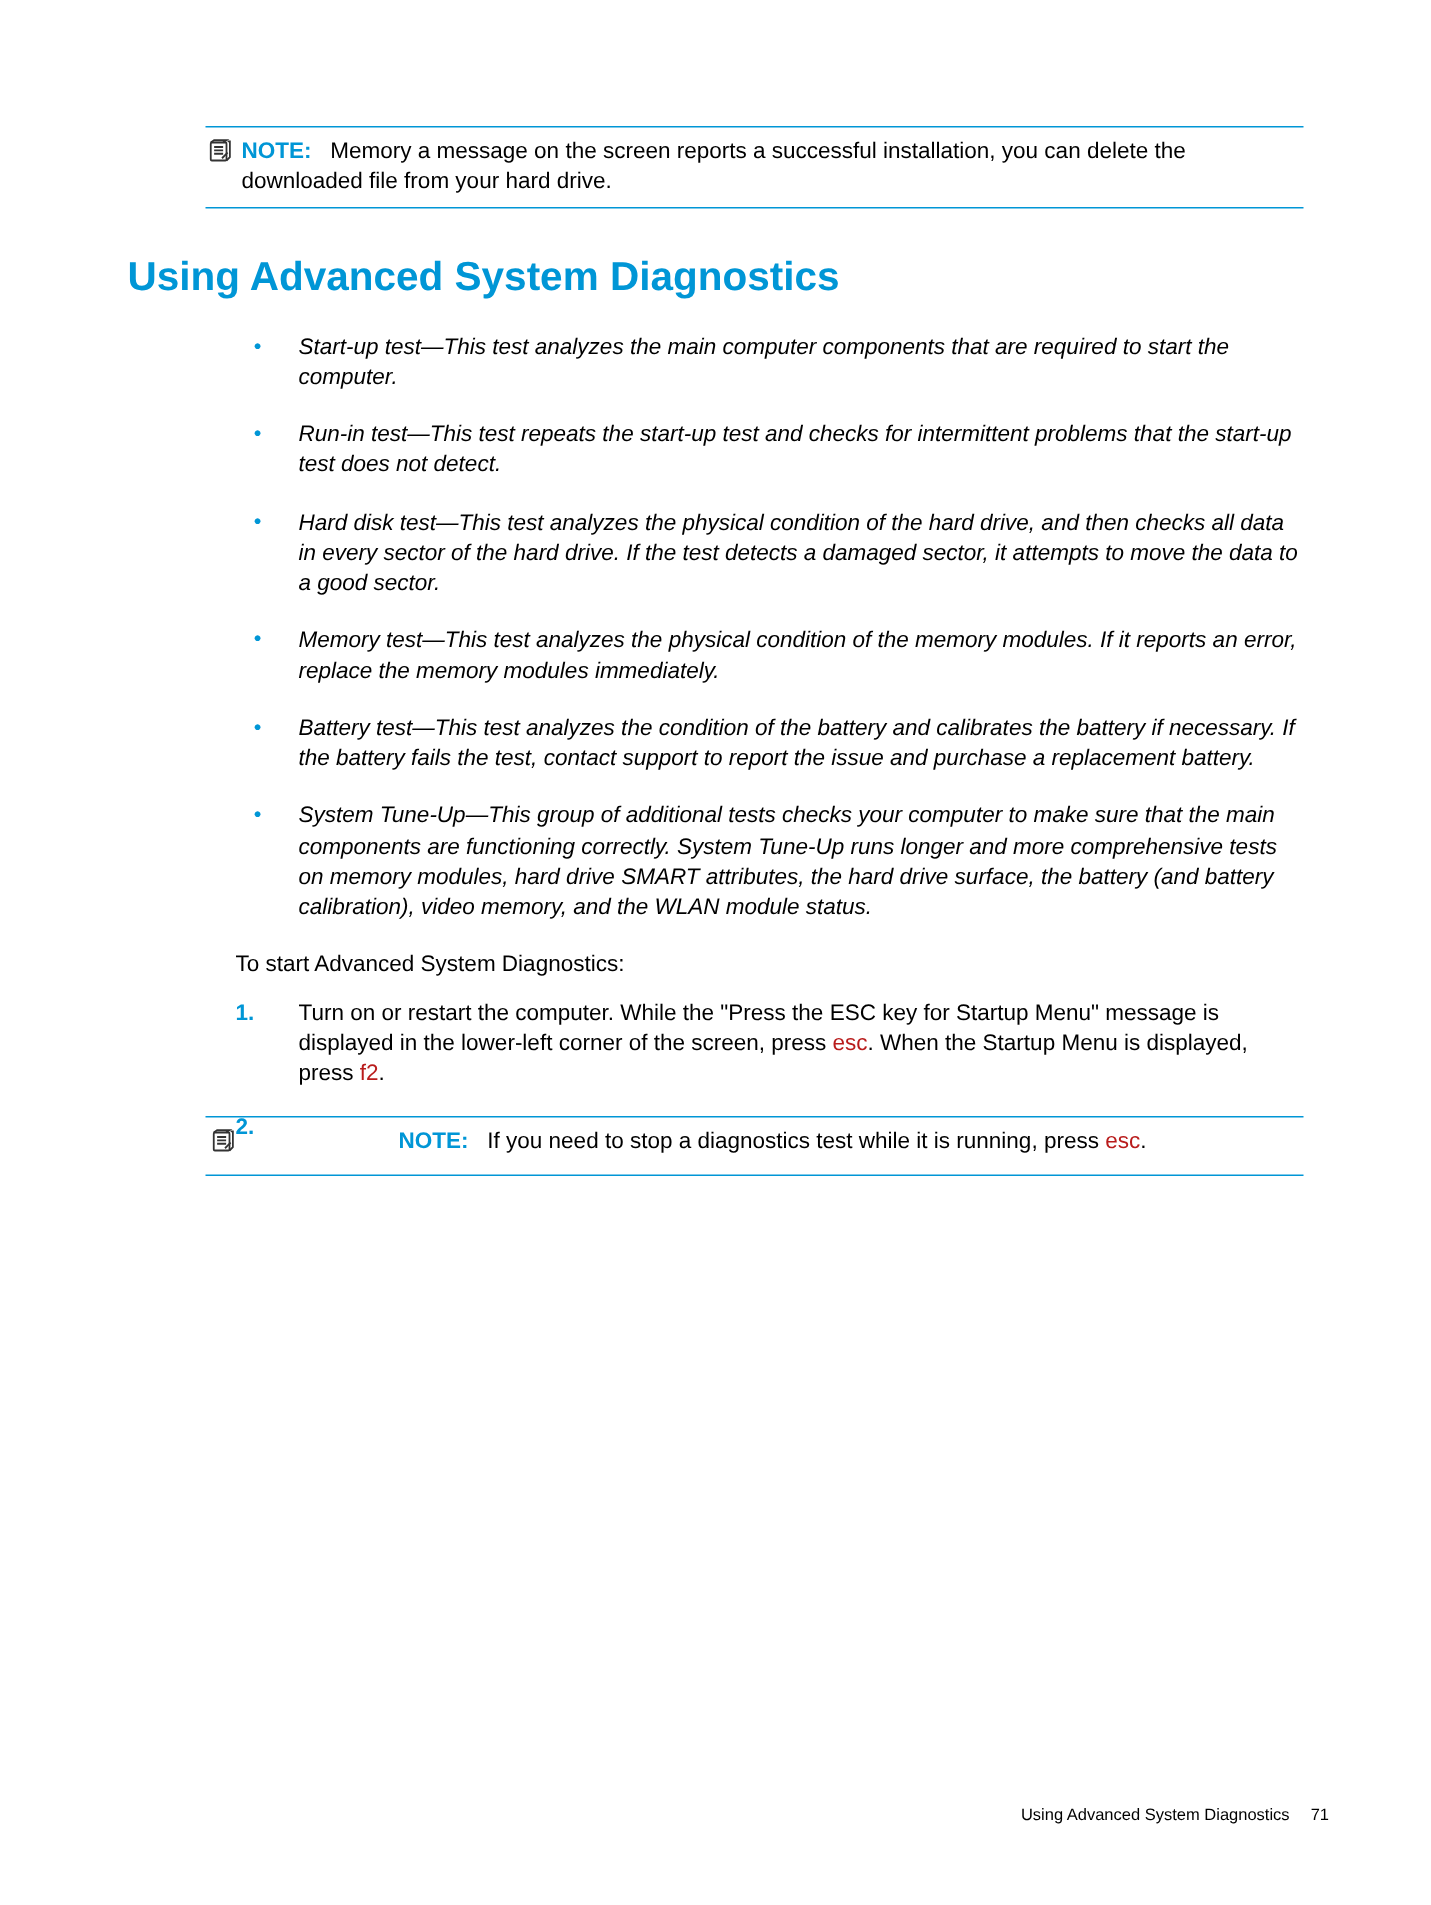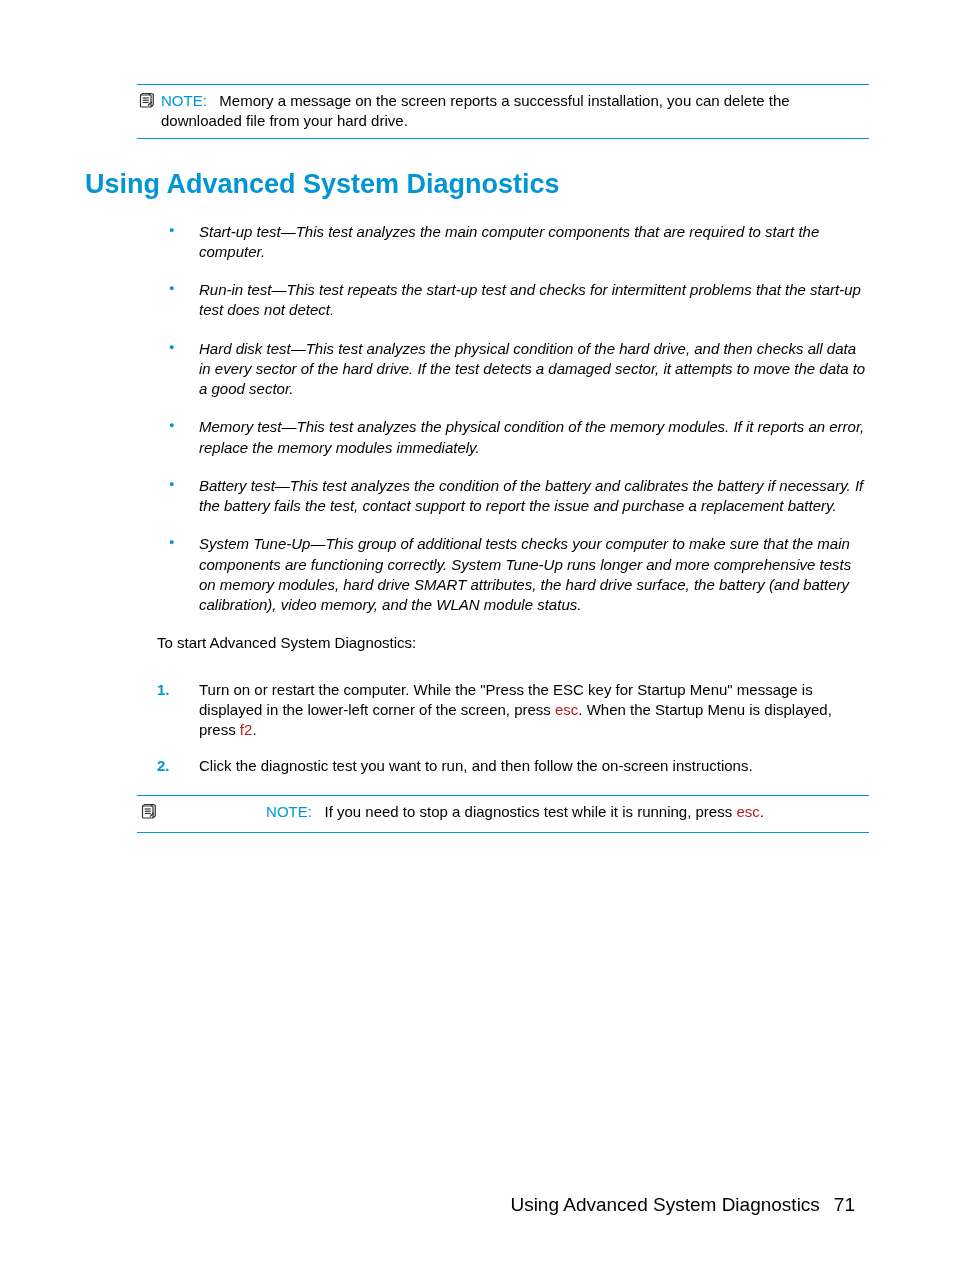--- a/index.html
+++ b/index.html
@@ -36,21 +36,21 @@
   }
   .note-icon svg {
     width: 19px;
     height: 18px;
   }
   .note-text {
     flex: 1;
   }
   .note-label {
     color: #0096d6;
-    font-weight: normal;
+    font-weight: bold;
   }
   h1.section-heading {
     color: #0096d6;
     font-size: 27px;
     font-weight: bold;
     margin-bottom: 22px;
   }
   .indent {
     margin-left: 72px;
   }
@@ -97,22 +97,22 @@
     top: 0;
     color: #0096d6;
     font-weight: bold;
   }
   .key {
     color: #b91c1c;
   }
   .footer {
     position: absolute;
     bottom: 54px;
-    right: 99px;
-    font-size: 19px;
+    right: 68px;
+    font-size: 11px;
   }
   .footer .pnum {
     margin-left: 14px;
   }
 </style>
 </head>
 <body>
 
 <div class="page">
 
@@ -140,30 +140,29 @@
     <ul class="bullets">
       <li>Start-up test—This test analyzes the main computer components that are required to start the computer.</li>
       <li>Run-in test—This test repeats the start-up test and checks for intermittent problems that the start-up test does not detect.</li>
       <li>Hard disk test—This test analyzes the physical condition of the hard drive, and then checks all data in every sector of the hard drive. If the test detects a damaged sector, it attempts to move the data to a good sector.</li>
       <li>Memory test—This test analyzes the physical condition of the memory modules. If it reports an error, replace the memory modules immediately.</li>
       <li>Battery test—This test analyzes the condition of the battery and calibrates the battery if necessary. If the battery fails the test, contact support to report the issue and purchase a replacement battery.</li>
       <li>System Tune-Up—This group of additional tests checks your computer to make sure that the main components are functioning correctly. System Tune-Up runs longer and more comprehensive tests on memory modules, hard drive SMART attributes, the hard drive surface, the battery (and battery calibration), video memory, and the WLAN module status.</li>
     </ul>
 
 
-    <p class="body-para" style="margin-bottom:26px">To start Advanced System Diagnostics:</p>
+    <p class="body-para" style="margin-bottom:12px">To start Advanced System Diagnostics:</p>
 
     <ol class="steps">
       <li>
         <span class="num">1.</span>
         <span>Turn on or restart the computer. While the "Press the ESC key for Startup Menu" message is displayed in the lower-left corner of the screen, press </span><span class="key">esc</span><span>. When the Startup Menu is displayed, press </span><span class="key">f2</span><span>.</span>
       </li>
       <li>
         <span class="num">2.</span>
-        <span>Click the diagnostic test you want to run, and then follow the on-screen instructions.</span>
       </li>
     </ol>
   </div>
 
   <div class="note-box">
     <span class="note-icon">
       <svg viewBox="0 0 24 24" fill="none" stroke="#333" stroke-width="1.6">
         <rect x="4" y="4" width="14" height="16" rx="1"></rect>
         <path d="M4 4 l3 -2 h11 l-3 2"></path>
         <path d="M19 3 l2 0 l0 14 l-3 3"></path>

